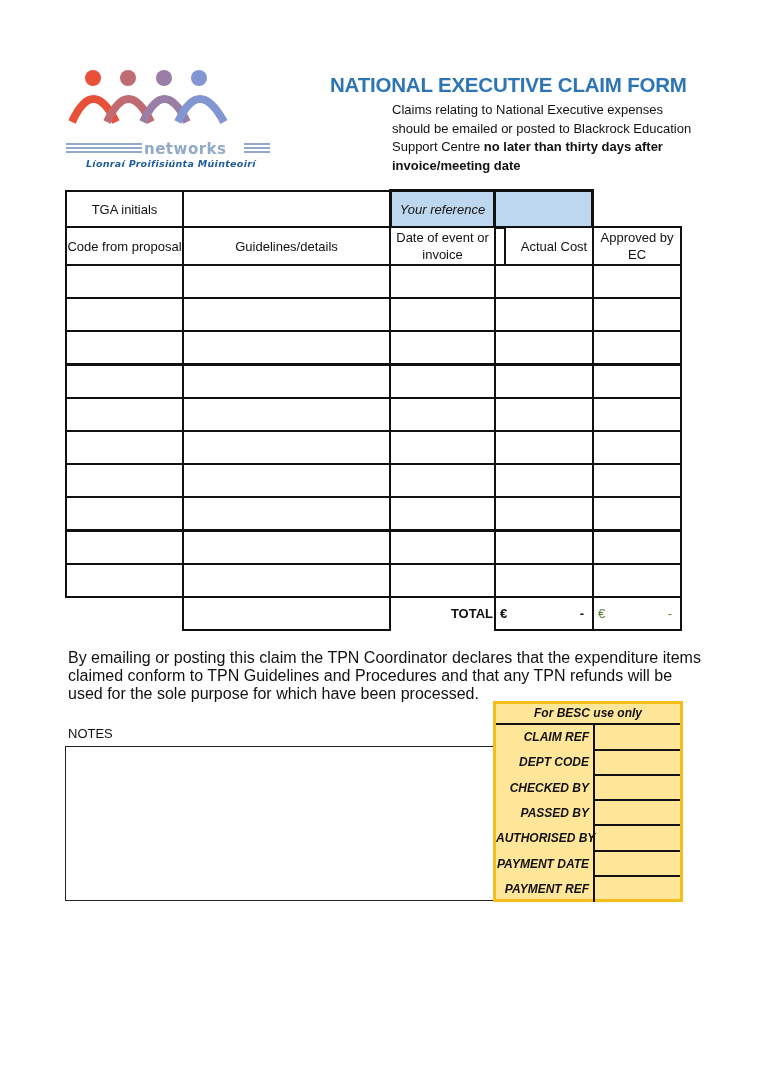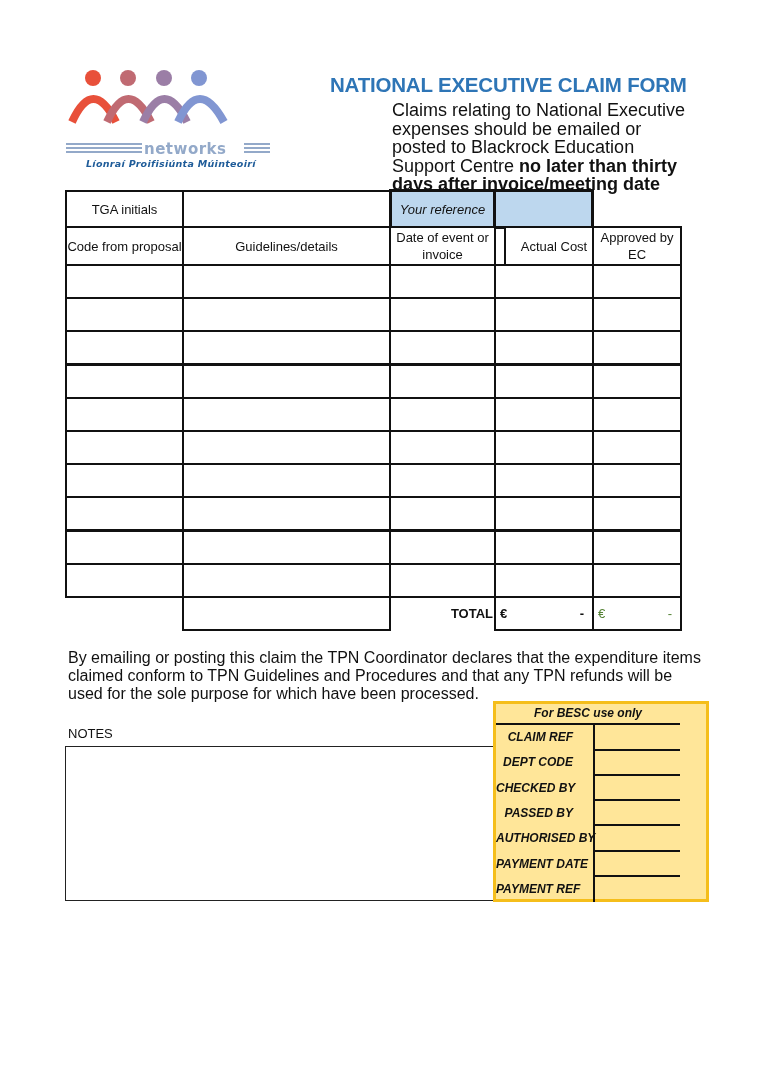--- a/index.html
+++ b/index.html
@@ -14,45 +14,45 @@
     .logo-text-sub { position: absolute; left: 80px; top: 74px; font-family: "DejaVu Sans", sans-serif;
       font-weight: bold; font-size: 15px; color: #93a9c9; letter-spacing: 0.5px; white-space: nowrap; }
     .logo-lines-left { position: absolute; left: 2px; top: 77px; width: 76px; height: 12px; }
     .logo-lines-right { position: absolute; left: 180px; top: 77px; width: 26px; height: 12px; }
     .logo-lines-left span, .logo-lines-right span { display:block; height:2px; background:#93a9c9; margin-bottom:2px; }
     .logo-irish { position: absolute; left: 22px; top: 92px; font-family: "DejaVu Sans", sans-serif;
       font-style: italic; font-weight: bold; font-size: 9.5px; color: #1f5c99; white-space: nowrap; letter-spacing: 0.3px; }
 
     
     .title { left: 330px; top: 73px; font-size: 20.5px; font-weight: bold; color: #2e75b6; white-space: nowrap; letter-spacing: -0.2px; }
-    .intro { left: 392px; top: 101px; width: 300px; font-size: 18px; line-height: 18.5px; color: #111; }
+    .intro { left: 392px; top: 101px; width: 300px; font-size: 13px; line-height: 18.5px; color: #111; }
     .intro b { font-weight: bold; }
 
     
     .cell { position: absolute; box-sizing: border-box; border: 2px solid #111; background: #fff;
       font-size: 13px; display: flex; align-items: center; justify-content: center; text-align: center; line-height: 17px; }
     .cell.blue { background: #bdd7ee; }
     .cell.italic { font-style: italic; }
     .cell.thick { border-width: 3px; }
     .total-label { font-weight: bold; justify-content: flex-end; padding-right: 2px; border: none; background: transparent; }
     .euro-cell { justify-content: space-between; padding: 0 8px 0 4px; font-weight: bold; }
     .euro-green { color: #548235; font-weight: normal; }
 
     .declaration { left: 68px; top: 649px; width: 640px; font-size: 16px; line-height: 18px; }
     .notes-label { left: 68px; top: 726px; font-size: 13px; }
     .notes-box { left: 65px; top: 746px; width: 432px; height: 155px; box-sizing: border-box; border: 1.5px solid #222; background:#fff; }
 
     
-    .besc { left: 493px; top: 701px; width: 216px; height: 201px; box-sizing: border-box;
+    .besc { left: 493px; top: 701px; width: 190px; height: 201px; box-sizing: border-box;
       border: 3px solid #f5be1b; background: #ffe699; }
     .besc-head { position: absolute; left: 0; top: 0; width: 184px; height: 19px; border-bottom: 2px solid #111;
       font-size: 12px; font-style: italic; font-weight: bold; text-align: center; line-height: 19px; }
     .besc-row { position: absolute; left: 0; width: 184px; height: 25.5px; }
     .besc-row .lbl { position: absolute; left: 0; width: 96px; height: 100%; font-size: 12px; font-style: italic;
-      font-weight: bold; text-align: right; line-height: 25px; box-sizing: border-box; padding-right: 19px; white-space: nowrap; }
+      font-weight: bold; text-align: right; line-height: 25px; box-sizing: border-box; padding-right: 3px; white-space: nowrap; }
     .besc-row .val { position: absolute; left: 97px; width: 87px; height: 100%; border-left: 2px solid #111;
       border-bottom: 2px solid #111; box-sizing: border-box; }
     .besc-row.last .val { border-bottom: none; }
   </style>
 </head>
 <body>
 
 <div class="abs logo">
   <svg width="210" height="60" viewBox="0 0 210 60" style="position:absolute;left:0;top:0;">
     <circle cx="29" cy="12" r="8" fill="#e8503a"></circle>

